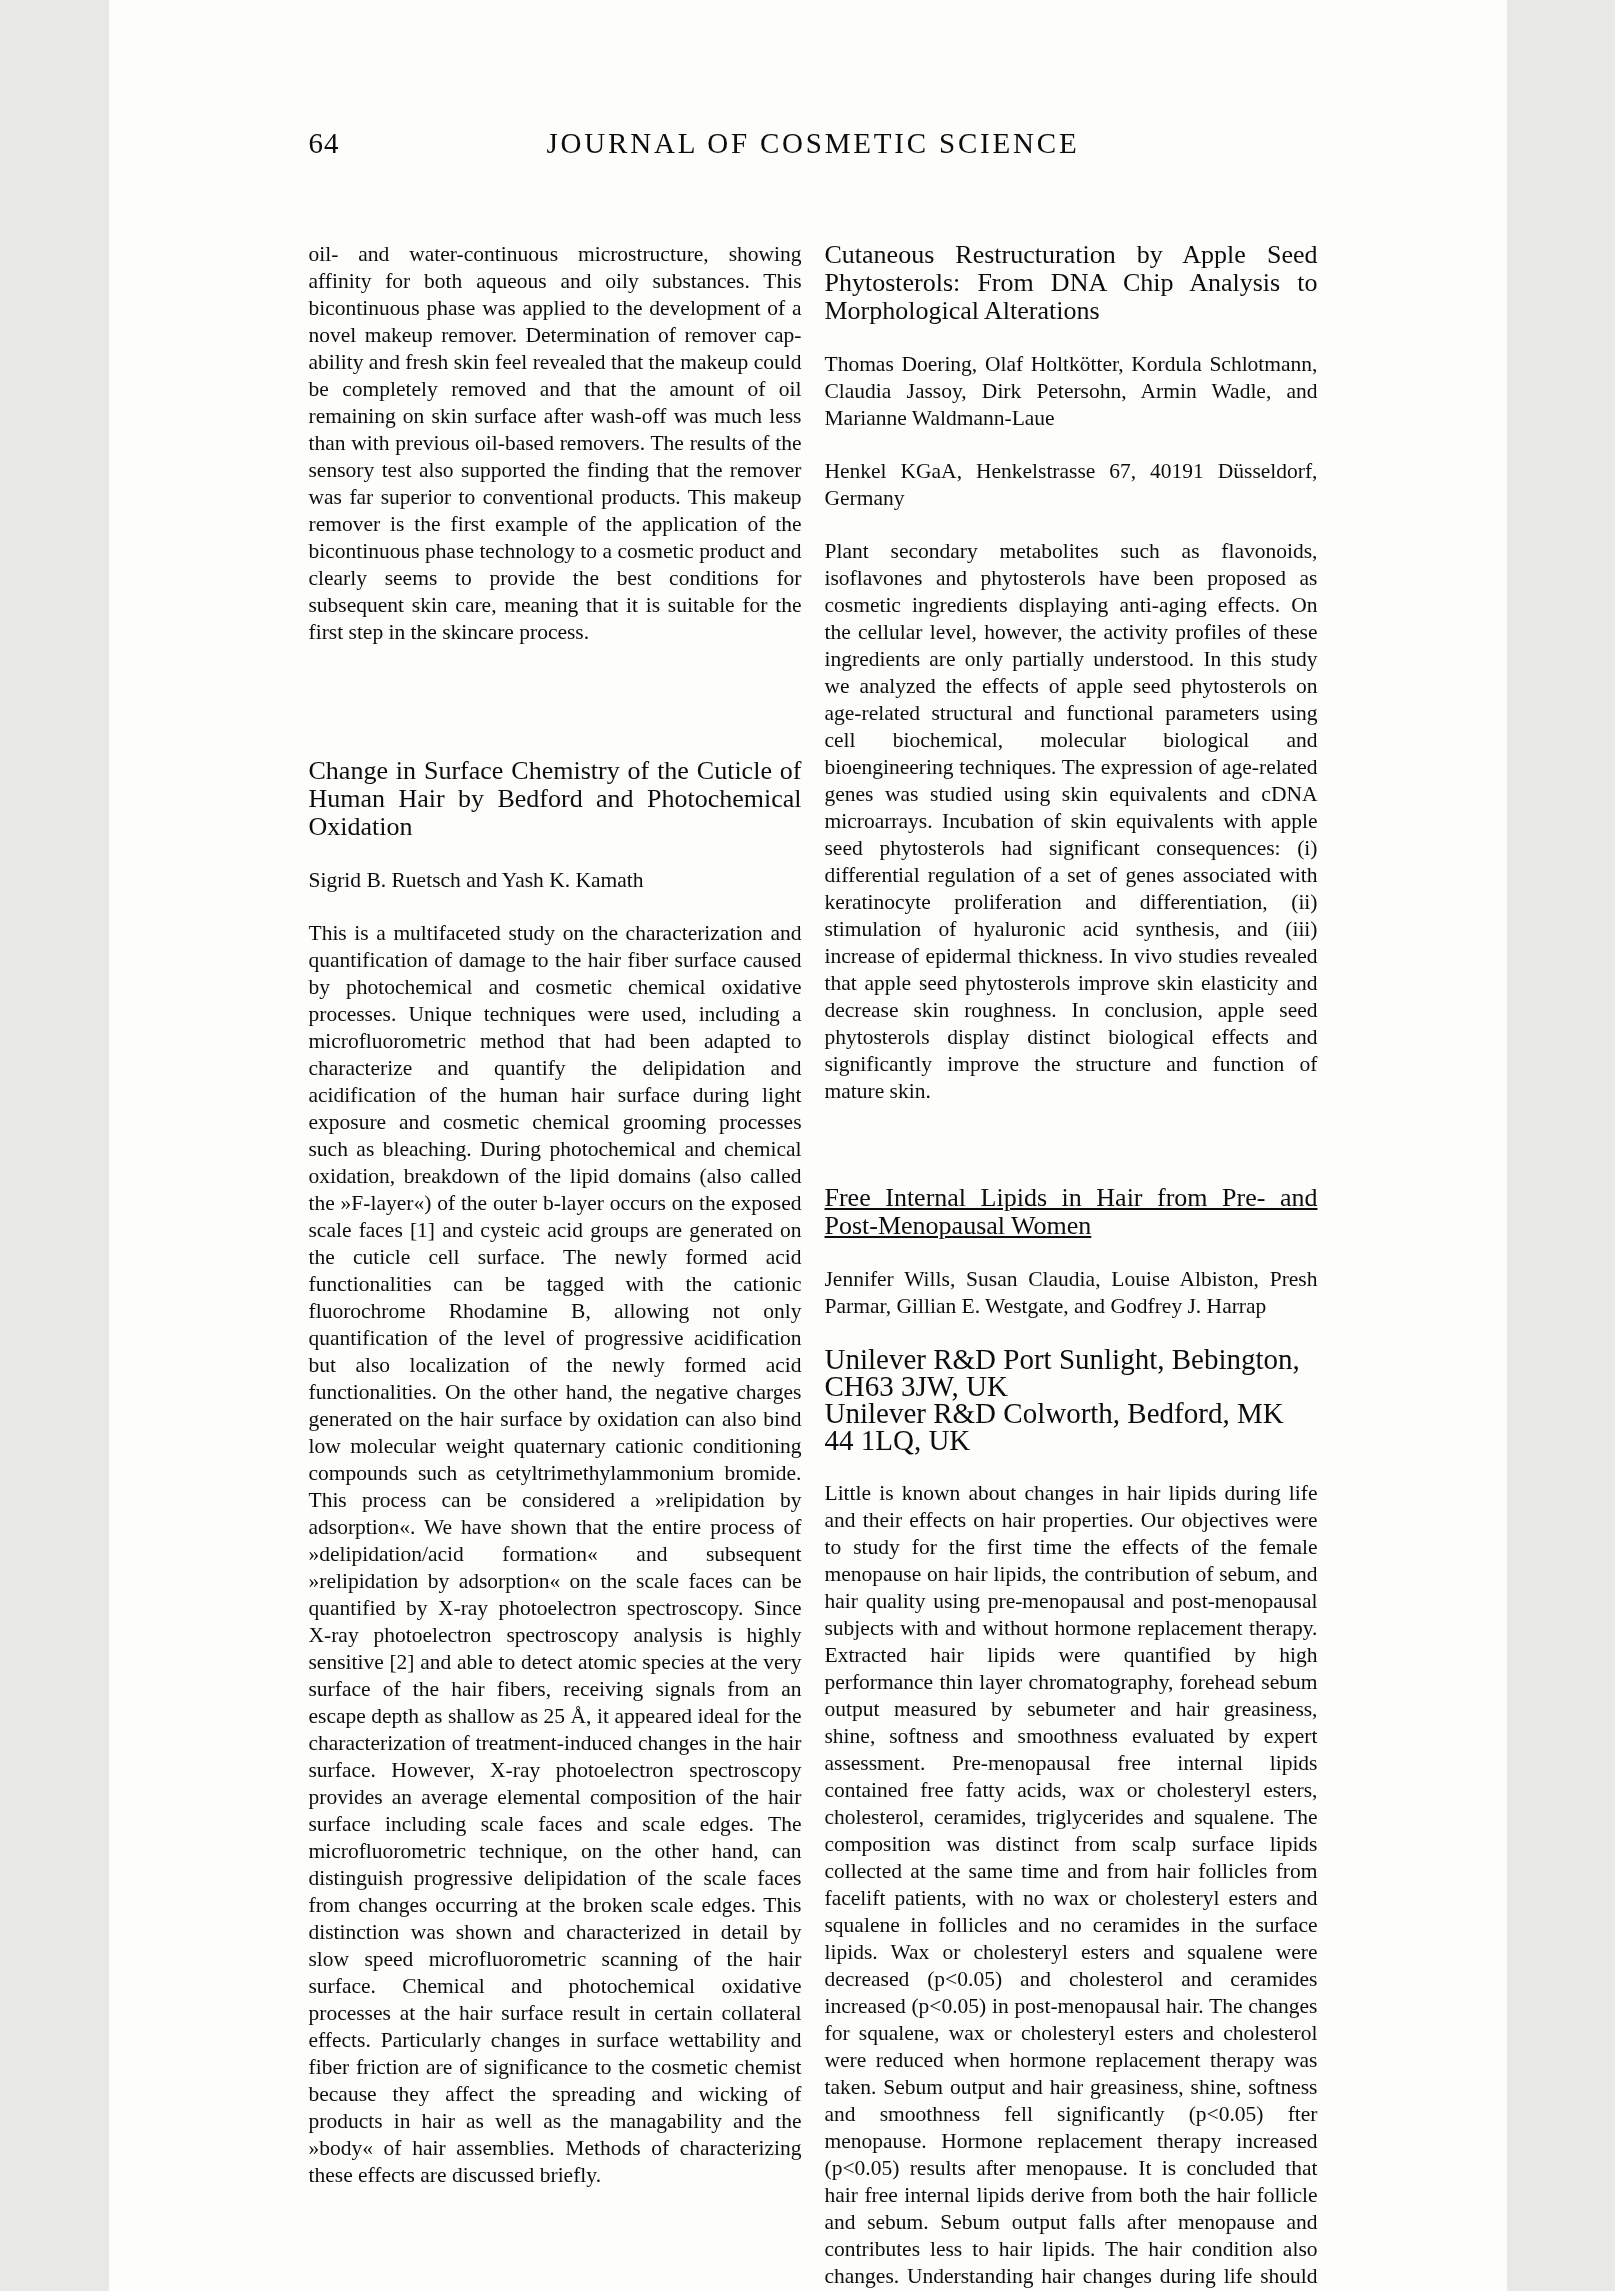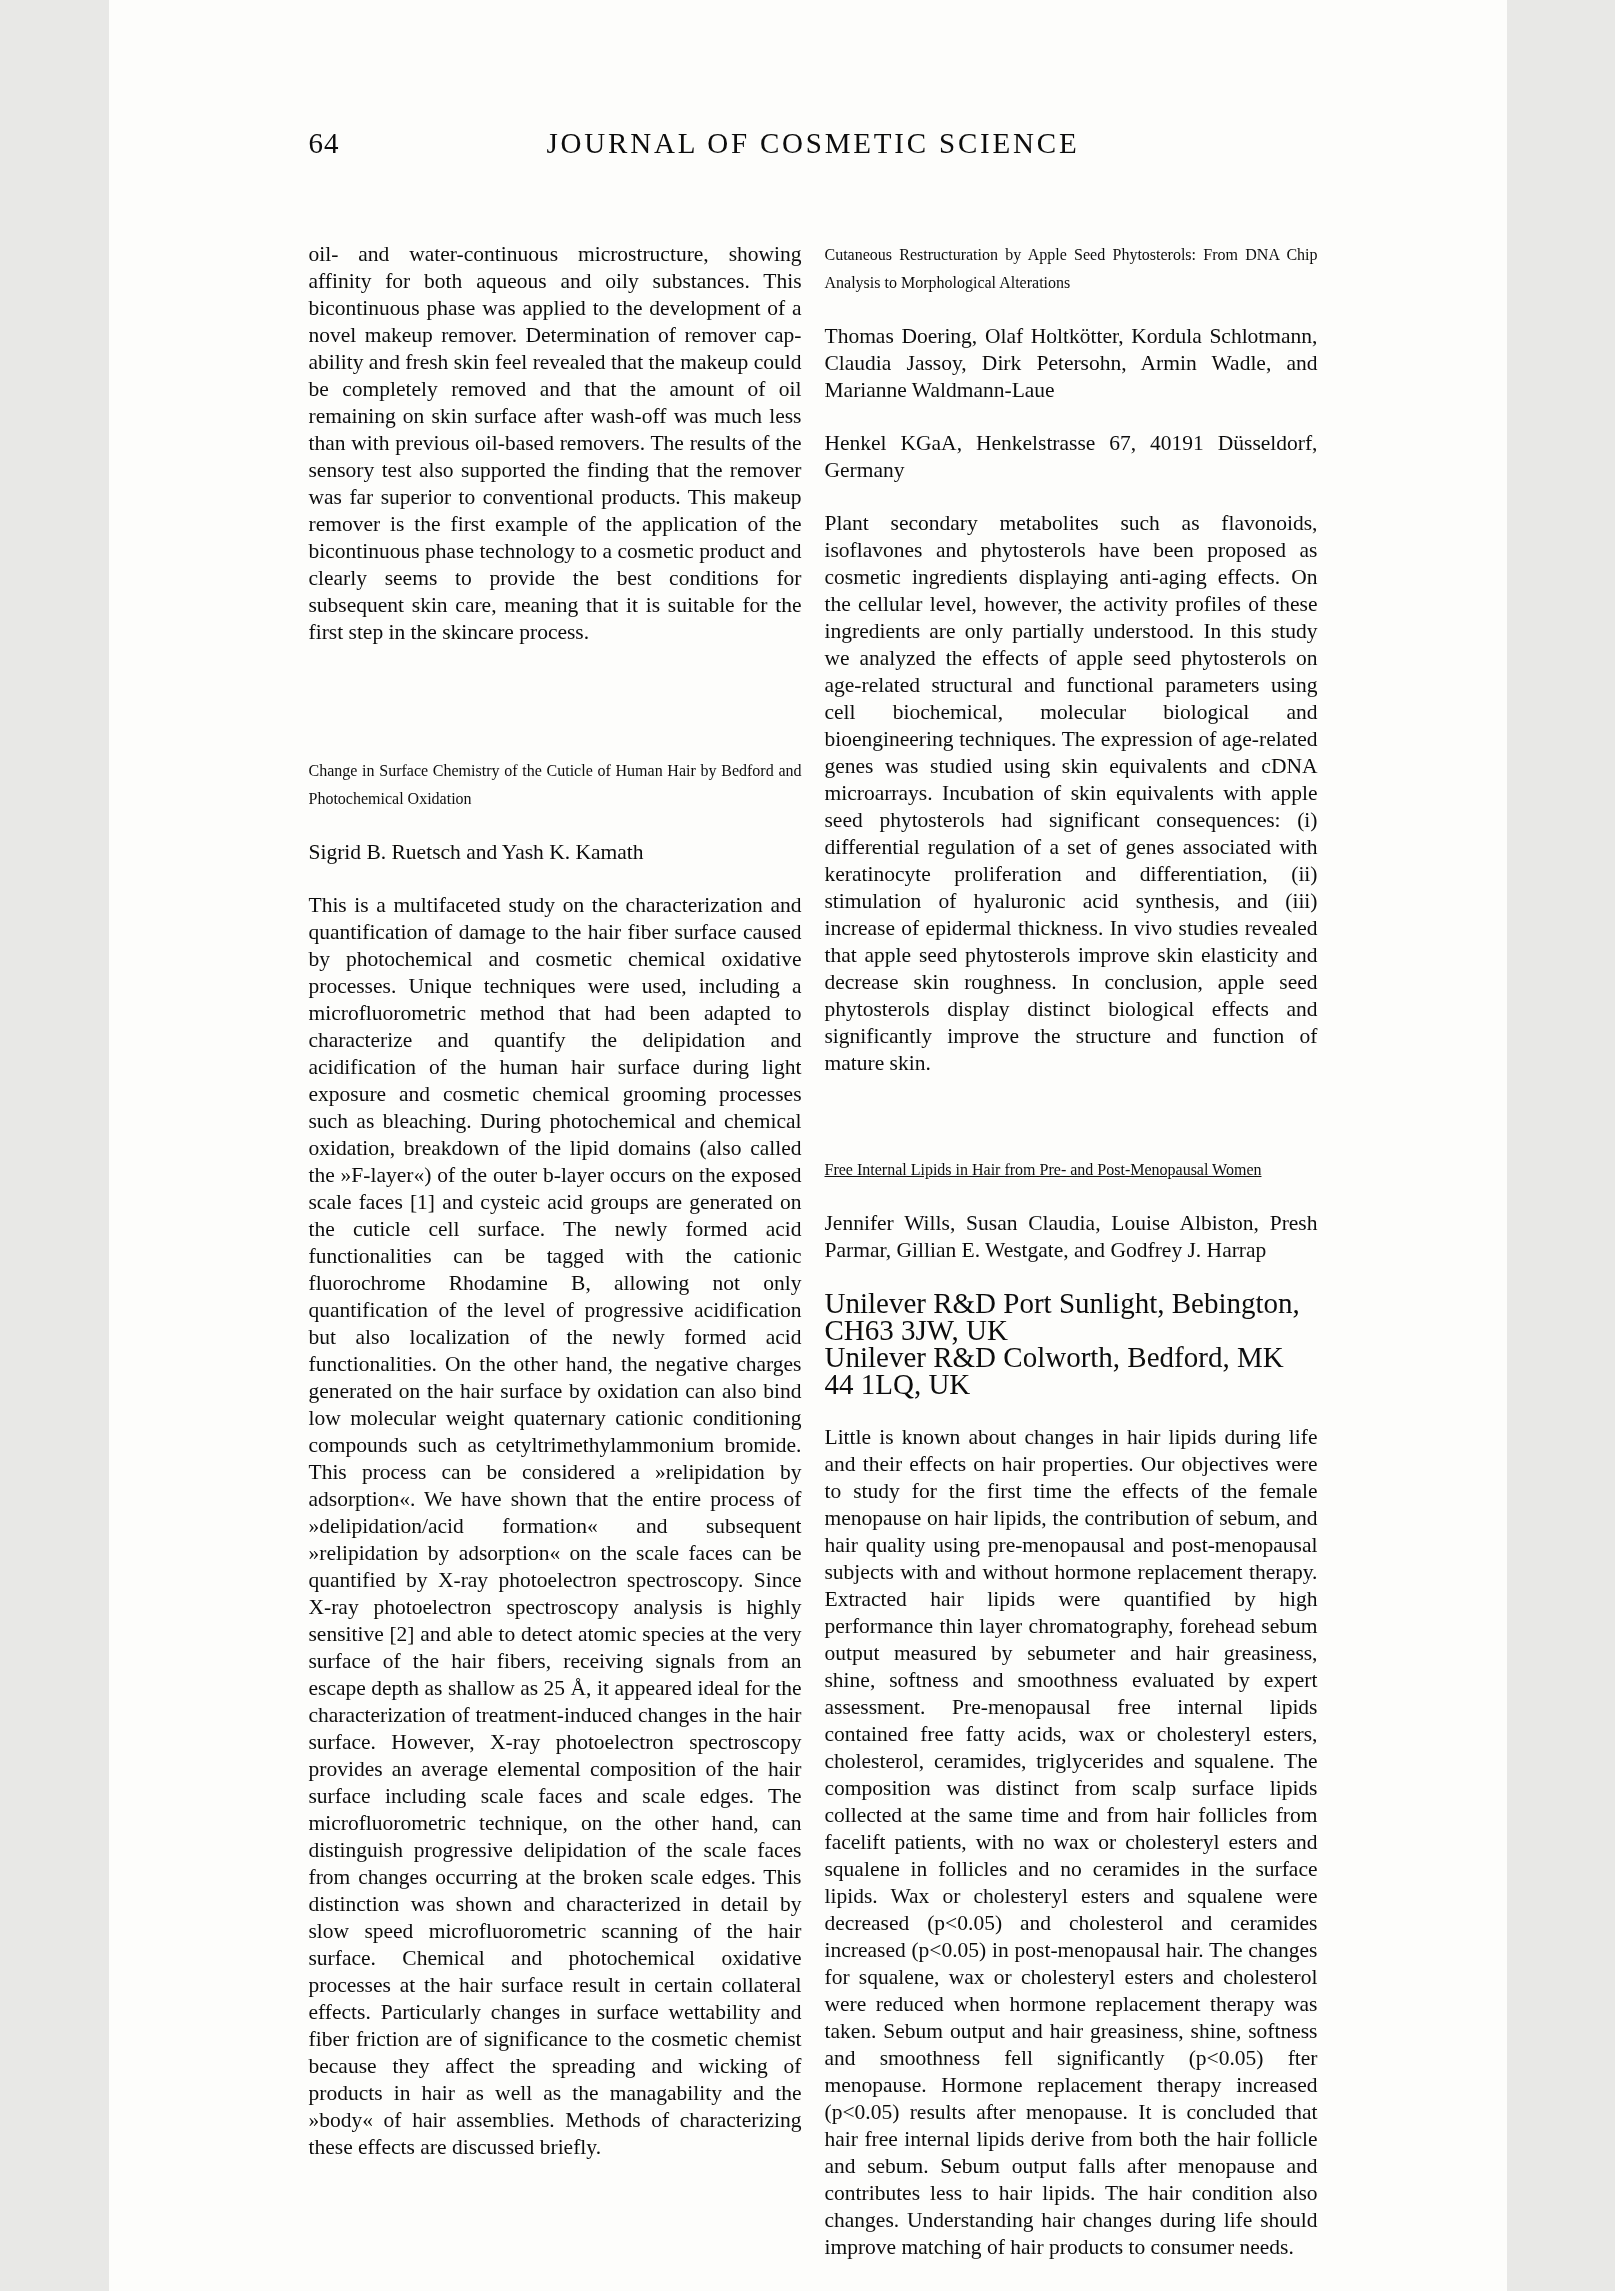--- a/index.html
+++ b/index.html
@@ -44,21 +44,21 @@
   .col {
     flex: 1 1 0;
     min-width: 0;
   }
   .body-text {
     font-size: 21.5px;
     line-height: 27px;
     text-align: justify;
   }
   .article-title {
-    font-size: 16px;
+    font-size: 26px;
     line-height: 28px;
     text-align: justify;
   }
   .block-gap {
     margin-top: 26px;
   }
   .section-gap-left {
     margin-top: 111px;
   }
   .section-gap-right {

